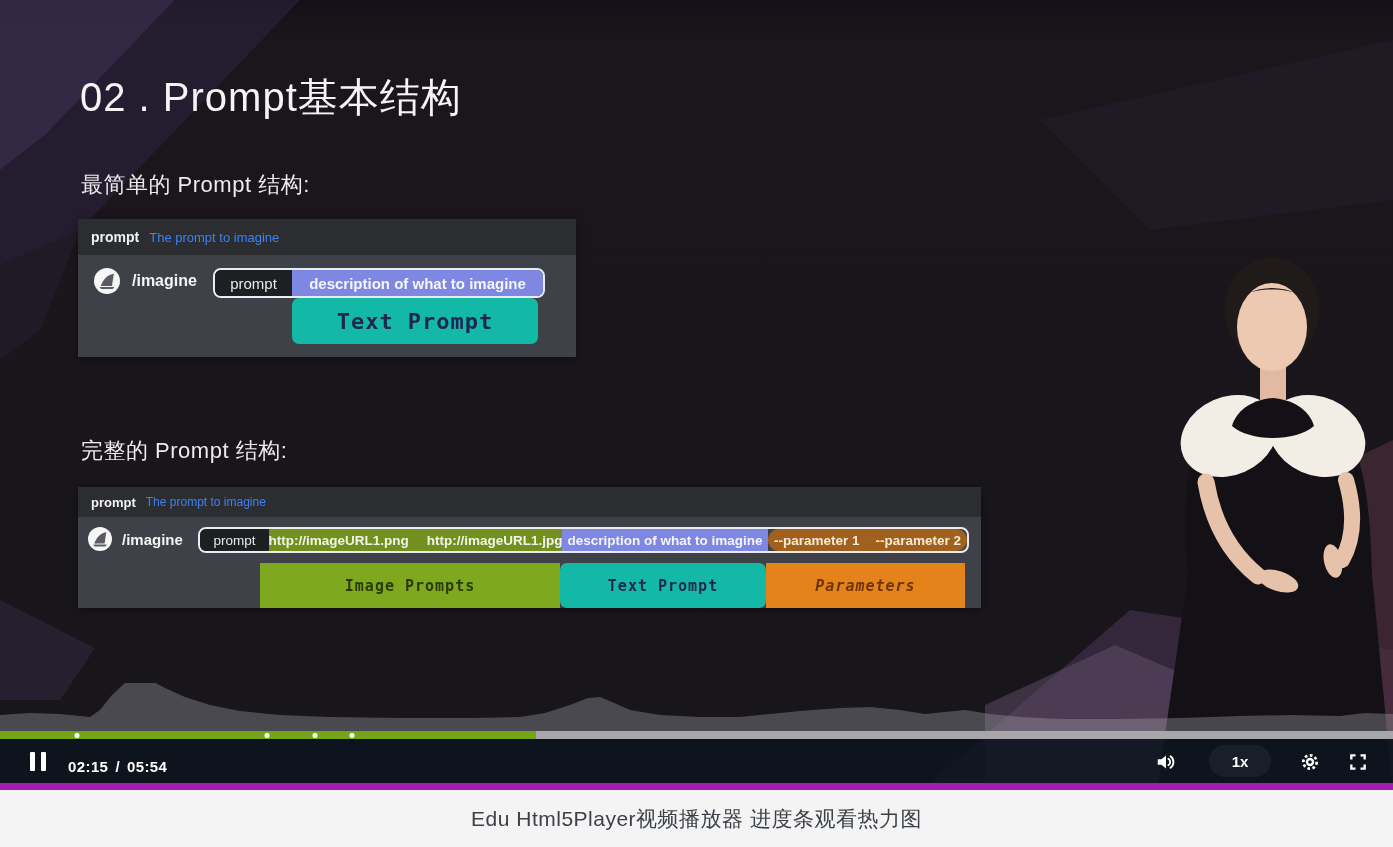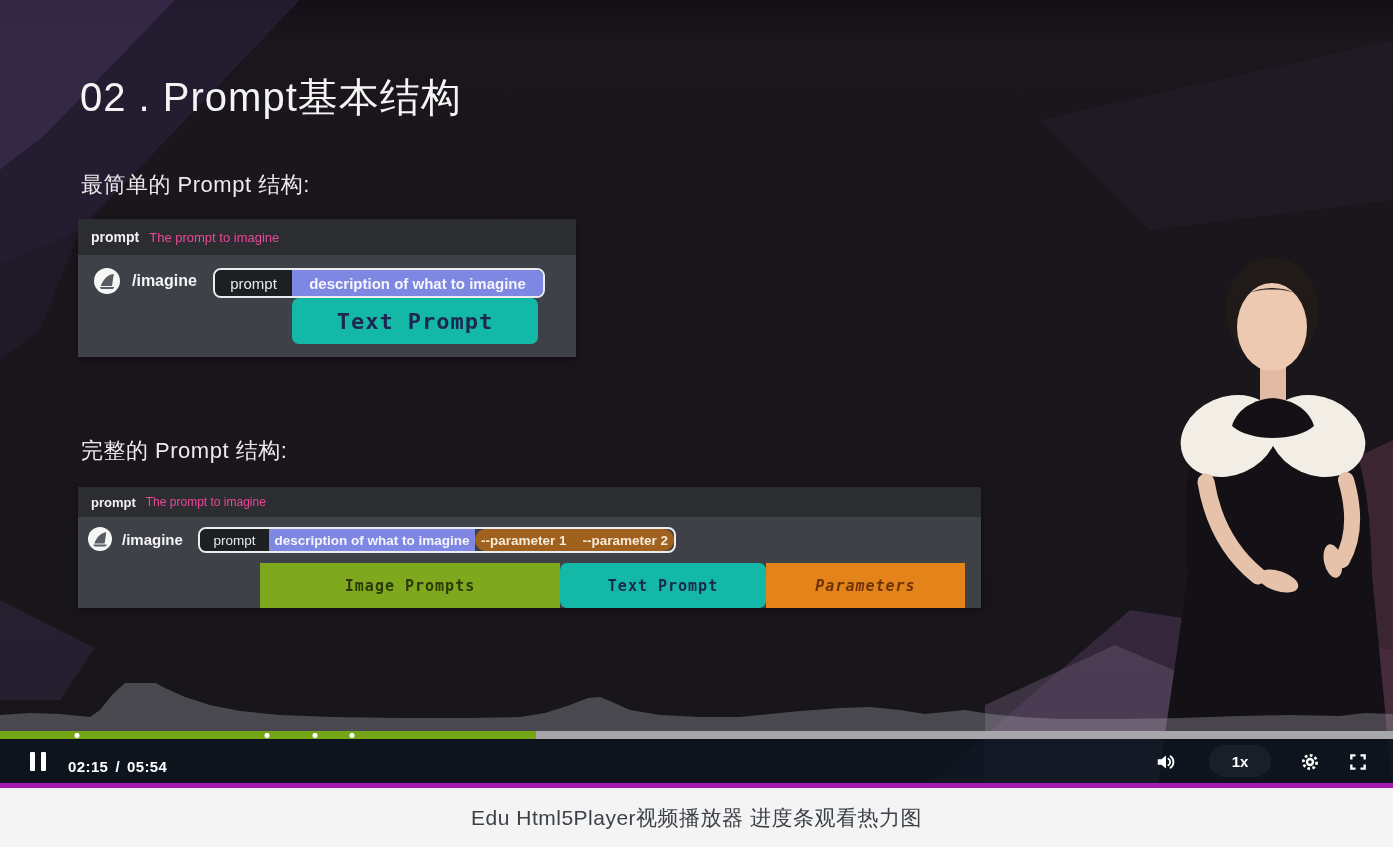--- a/index.html
+++ b/index.html
@@ -16,21 +16,21 @@
   .slide-title { left:80px; top:70px; font-size:40px; font-weight:500; color:#f4f4f4; letter-spacing:1px; }
   .section-label { font-size:22px; color:#eceaec; letter-spacing:.5px; }
   #label-simple { left:81px; top:170px; }
   #label-full { left:81px; top:436px; }
   .watermark { left:auto; right:435px; top:490px; font-size:27px; color:#fbfbfb; letter-spacing:1px; }
 
   
   .dbox { background:#3e4147; box-shadow:0 2px 8px rgba(0,0,0,.35); }
   .dbox-header { position:absolute; left:0; top:0; width:100%; background:#2b2d31; display:flex; align-items:center; gap:10px; padding-left:13px; }
   .hdr-name { color:#f2f2f2; font-weight:700; }
-  .hdr-desc { color:#ec4899; }
+  .hdr-desc { color:#3b82f6; }
   .avatar { border-radius:50%; background:#f6f6f6; display:flex; align-items:center; justify-content:center; overflow:hidden; }
   .cmd { color:#f4f4f6; font-weight:700; }
   .pill { position:absolute; display:flex; border:2px solid #ececee; border-radius:8px; overflow:hidden; }
   .seg { display:flex; align-items:center; justify-content:center; white-space:nowrap; }
   .seg-key { background:#1d2023; color:#e8e8ea; }
   .seg-img { background:#71901f; color:#f2f5e6; font-weight:700; gap:18px; }
   .seg-txt { background:#7e87e2; color:#f5f5fb; font-weight:700; }
   .seg-par { background:#a0611e; color:#f7ead8; font-weight:700; gap:16px;border-radius:11px; }
   .tag { position:absolute; display:flex; align-items:center; justify-content:center;
          font-family:"DejaVu Sans Mono", monospace; font-weight:700; letter-spacing:1px; }
@@ -78,21 +78,21 @@
   .pause-btn { display:flex; gap:6px; cursor:pointer; padding:4px; }
   .pause-btn span { width:5px; height:19px; background:#fff; border-radius:1px; }
   .time-display { margin-left:18px; color:#fff; font-size:15px; font-weight:600; letter-spacing:.4px; display:flex; gap:7px; }
   .icon-btn { cursor:pointer; display:flex; align-items:center; justify-content:center; width:34px; height:30px; }
   .speed-btn { min-width:62px; height:32px; border-radius:16px; background:rgba(255,255,255,0.05);
                color:#fff; font-size:15px; font-weight:600; display:flex; align-items:center; justify-content:center;
                margin:0 22px 0 26px; cursor:pointer; }
   .ctrl-gap { width:14px; }
 
   
-  #caption-bar { left:0; top:783px; width:1393px; height:64px; background:#f4f4f5; border-top:5px solid #a21caf;
+  #caption-bar { left:0; top:783px; width:1393px; height:64px; background:#f4f4f5; border-top:7px solid #a21caf;
                  display:flex; align-items:center; justify-content:center; }
   #caption-bar div { font-size:21px; font-weight:500; color:#3c4148; letter-spacing:.5px; }
 </style>
 </head>
 <body>
 
 <div id="stage">
 
   <div id="video-area" class="abs">
 
@@ -153,20 +153,24 @@
       </div>
       <div class="abs avatar">
         <svg width="100%" height="100%" viewBox="0 0 24 24">
           <path d="M6.2 16.5 C9 9 13.8 5.8 18.3 5.2 L16.6 16.5 Z" fill="#585b61"></path>
           <path d="M5.2 17.6 h13.6 l-1.4 1.8 h-10.8 Z" fill="#585b61"></path>
         </svg>
       </div>
       <div class="abs cmd">/imagine</div>
       <div class="pill">
         <div class="seg seg-key">prompt</div>
+        <div class="seg seg-img">
+          <span>http://imageURL1.png</span>
+          <span>http://imageURL1.jpg</span>
+        </div>
         <div class="seg seg-txt">description of what to imagine</div>
         <div class="seg seg-par">
           <span>--parameter 1</span>
           <span>--parameter 2</span>
         </div>
       </div>
       <div class="tag tag-img">Image Prompts</div>
       <div class="tag tag-txt">Text Prompt</div>
       <div class="tag tag-par">Parameters</div>
     </div>

